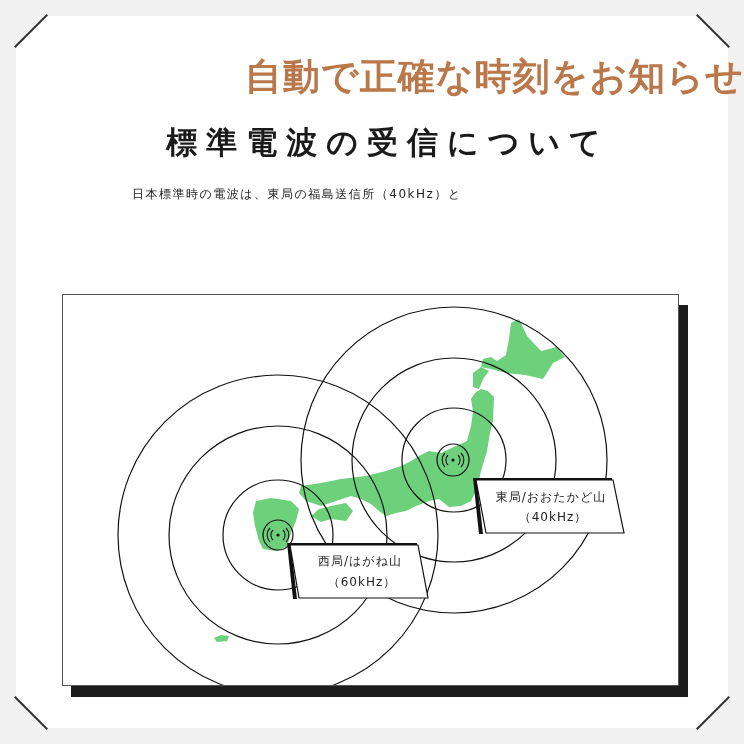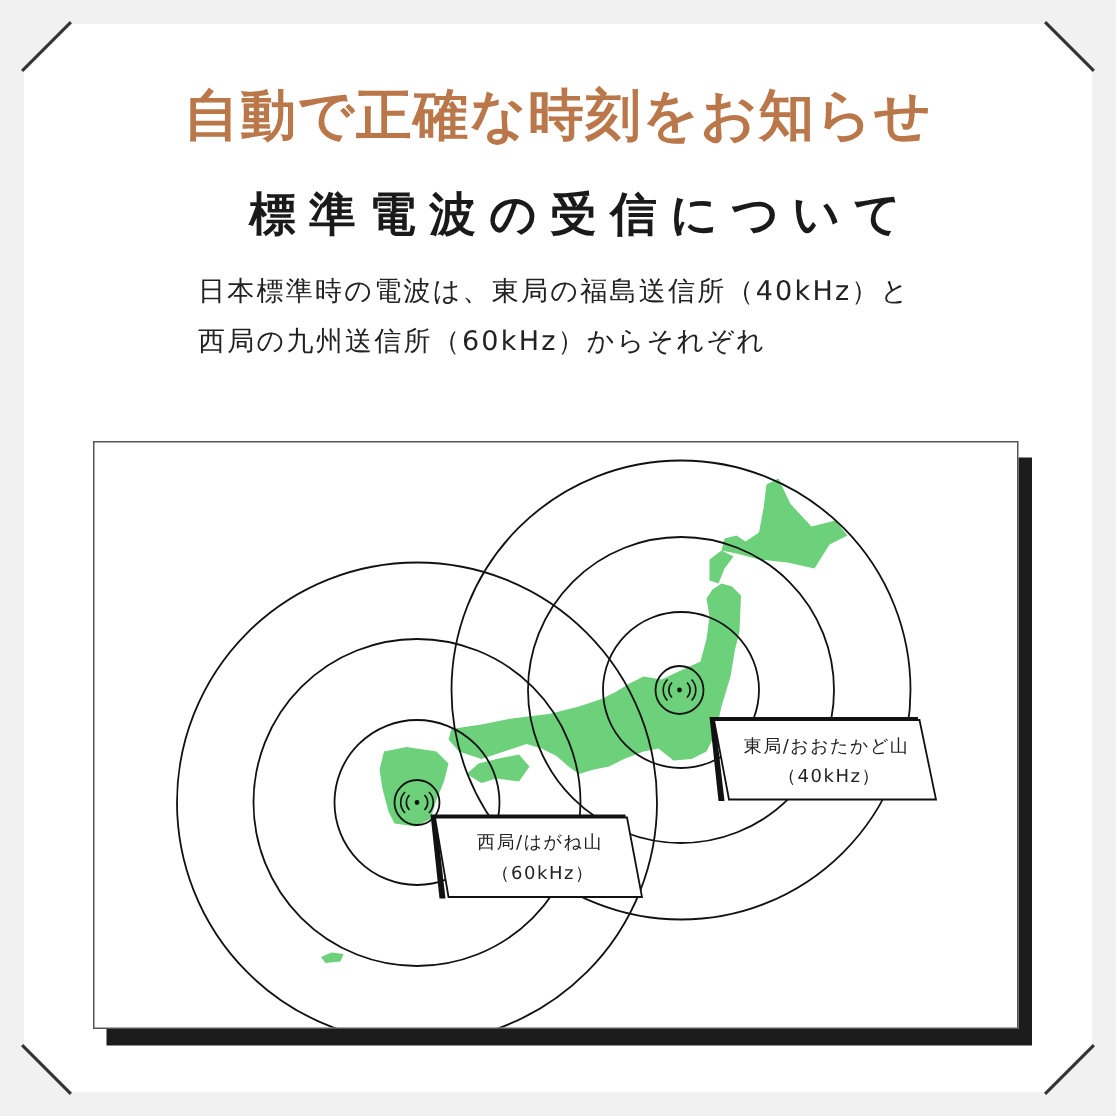--- a/index.html
+++ b/index.html
@@ -1,42 +1,41 @@
 <!DOCTYPE html>
 <html><head>
 <meta charset="utf-8">
 <style>
   html, body { margin:0; padding:0; }
   body { width:744px; height:744px; background:#f1f1f1; position:relative; overflow:hidden; font-family:"DejaVu Sans", sans-serif; }
   .card { position:absolute; left:16px; top:16px; width:712px; height:712px; background:#ffffff;
     clip-path: polygon(32px 0, 680px 0, 712px 32px, 712px 680px, 680px 712px, 32px 712px, 0 680px, 0 32px); }
   .corner { position:absolute; width:46px; height:2px; background:#333; }
-  .title { position:absolute; left:0; top:52px; width:744px; text-align:center; font-size:37px; color:#b9774a; letter-spacing:1px; font-weight:bold; }
+  .title { position:absolute; left:0; top:52px; width:744px; text-align:right; font-size:37px; color:#b9774a; letter-spacing:1px; font-weight:bold; }
   .subtitle { position:absolute; left:16px; top:122px; width:744px; text-align:center; font-size:31px; font-weight:bold; color:#1a1a1a; letter-spacing:9px; }
-  .body-text { position:absolute; left:132px; top:178px; font-size:18px; color:#222; letter-spacing:1.5px; line-height:33px; }
+  .body-text { position:absolute; left:132px; top:178px; font-size:12px; color:#222; letter-spacing:1.5px; line-height:33px; }
   .map-shadow { position:absolute; left:71px; top:305px; width:617px; height:392px; background:#1c1c1c; }
   .map-box { position:absolute; left:62px; top:294px; width:615px; height:390px; background:#fff; border:1px solid #555; }
   .map-svg { position:absolute; left:0; top:0; }
   .label-text { font-family:"DejaVu Sans", sans-serif; font-size:12px; fill:#222; letter-spacing:1px; }
 </style>
 </head>
 <body>
 
 <div class="card"></div>
 <div class="corner" style="left:8px;top:30px;transform:rotate(-45deg);"></div>
 <div class="corner" style="left:690px;top:30px;transform:rotate(45deg);"></div>
 <div class="corner" style="left:8px;top:712px;transform:rotate(45deg);"></div>
 <div class="corner" style="left:690px;top:712px;transform:rotate(-45deg);"></div>
 
 <div class="title">自動で正確な時刻をお知らせ</div>
 <div class="subtitle">標準電波の受信について</div>
 
 <div class="body-text">
   <div>日本標準時の電波は、東局の福島送信所（40kHz）と</div>
-  <div>西局の九州送信所（60kHz）からそれぞれ</div>
 </div>
 
 <div class="map-shadow"></div>
 <div class="map-box">
   <svg class="map-svg" width="615" height="390" viewBox="62 294 615 390">
     <g fill="#6dd07a">
 
       <polygon points="510,322 518,318 526,335 540,350 556,346 564,356 552,362 542,378 524,374 505,372 490,368 480,366 482,358 490,356 496,360 505,354 508,338"></polygon>
 
       <polygon points="480,366 472,372 472,386 478,388 482,378 488,370"></polygon>

